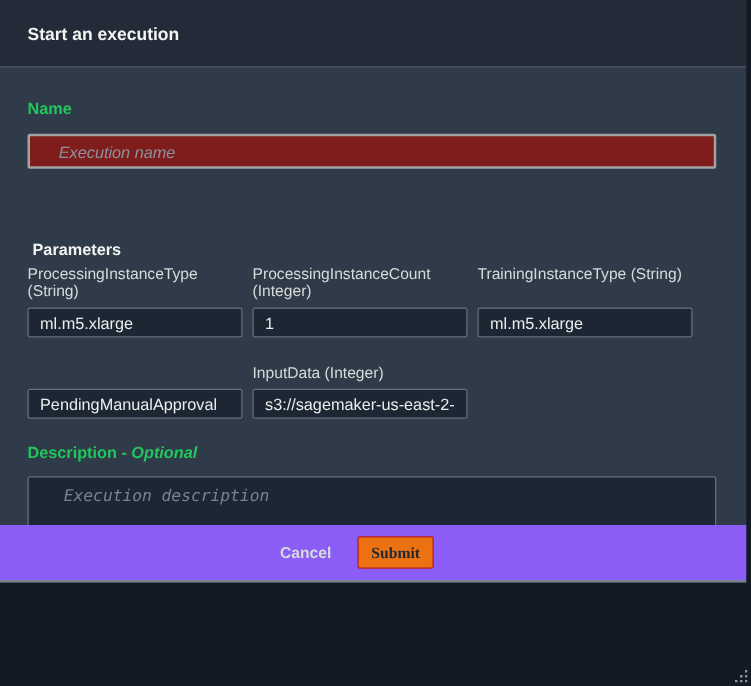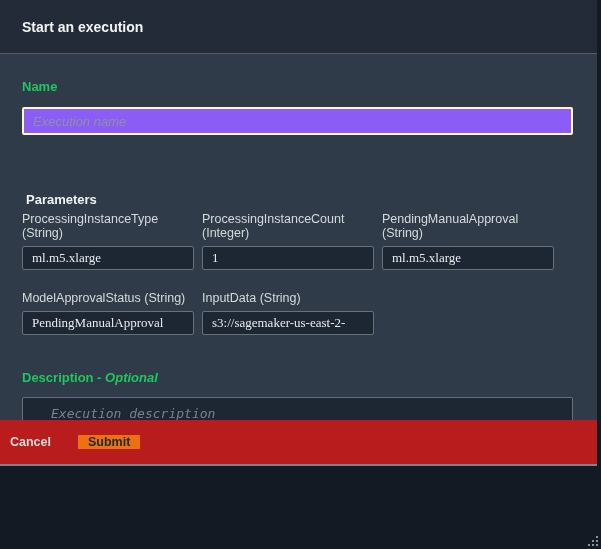--- a/index.html
+++ b/index.html
@@ -31,25 +31,25 @@
     flex: 1 1 auto;
     padding: 26px 24px 0 22px;
     overflow: hidden;
   }
   .field-label-bold {
     color: #22c55e; font-size: 13px; font-weight: bold; line-height: 14px;
   }
   .name-input {
     margin-top: 13px;
     width: 551px; height: 28px;
-    background: #8b5cf6;
-    border: 2px solid #fef9c3;
+    background: #7f1d1d;
+    border: 2px solid #a3a3a3;
     border-radius: 2px;
     color: #eaeded; font-size: 13px;
-    padding: 0 9px;
+    padding: 0 23px;
     outline: none;
     font-family: "Liberation Sans", sans-serif;
   }
   .name-input::placeholder { color: #8a949d; font-style: italic; }
   .params-heading {
     margin: 58px 0 0 4px;
     color: #f2f3f3; font-size: 13px; font-weight: bold; line-height: 13px;
   }
   .param-grid {
     margin-top: 6px;
@@ -65,23 +65,23 @@
   }
   .param-input {
     margin-top: auto;
     width: 100%; height: 24px;
     background: #1d2633;
     border: 1px solid #687078;
     border-radius: 2px;
     color: #eaeded; font-size: 13px;
     padding: 0 9px;
     outline: none;
-    font-family: Liberation Serif, serif;
-  }
-  .desc-label { margin-top: 36px; }
+    font-family: Liberation Sans, sans-serif;
+  }
+  .desc-label { margin-top: 20px; }
   .desc-label .optional { font-style: italic; }
   .textarea-wrap { position: relative; width: 551px; margin-top: 12px; }
   .desc-textarea {
     display: block;
     width: 551px; height: 79px;
     background: #1d2734;
     border: 1px solid #687078;
     border-radius: 2px;
     color: #c8ced4;
     font-family: "DejaVu Sans Mono", monospace;
@@ -92,37 +92,37 @@
   }
   .desc-textarea::placeholder {
     color: #78838d; font-style: italic;
     font-family: "DejaVu Sans Mono", monospace;
   }
   .grip { position: absolute; }
   .grip-textarea { right: 3px; bottom: 4px; }
   .grip-window { position: absolute; right: 3px; bottom: 3px; }
   .modal-footer {
     flex: 0 0 44px; height: 44px;
-    background: #b91c1c;
-    display: flex; align-items: center; justify-content: flex-start;
+    background: #8b5cf6;
+    display: flex; align-items: center; justify-content: center;
     padding-right: 36px;
   }
   .cancel-btn {
     background: transparent; border: none;
     color: #d5dbdb; font-size: 12.5px; font-weight: bold;
     font-family: "Liberation Sans", sans-serif;
     padding: 6px 10px; margin-right: 11px;
     cursor: pointer;
   }
   .submit-btn {
     background: #ec7211;
-    border: 6px solid #b91c1c;
+    border: 1px solid #b91c1c;
     border-radius: 2px;
     color: #1f2a37; font-size: 12.5px; font-weight: bold;
-    font-family: Liberation Sans, sans-serif;
+    font-family: Liberation Serif, serif;
     height: 26px; padding: 0 10px;
     cursor: pointer;
   }
 </style>
 </head>
 <body>
 
 <div class="modal">
 
   <div class="modal-header">
@@ -139,29 +139,28 @@
     <div class="param-grid">
       <div class="param-field">
         <div class="param-label">ProcessingInstanceType (String)</div>
         <input class="param-input" type="text" value="ml.m5.xlarge" style="">
       </div>
       <div class="param-field">
         <div class="param-label">ProcessingInstanceCount (Integer)</div>
         <input class="param-input" type="text" value="1" style="">
       </div>
       <div class="param-field">
-        <div class="param-label">PendingManualApproval (String)</div>
+        <div class="param-label">TrainingInstanceType (String)</div>
         <input class="param-input" type="text" value="ml.m5.xlarge" style="">
       </div>
       <div class="param-field">
-        <div class="param-label">ModelApprovalStatus (String)</div>
         <input class="param-input" type="text" value="PendingManualApproval" style="">
       </div>
       <div class="param-field">
-        <div class="param-label">InputData (String)</div>
+        <div class="param-label">InputData (Integer)</div>
         <input class="param-input" type="text" value="s3://sagemaker-us-east-2-" style="">
       </div>
     </div>
 
     <div class="field-label-bold desc-label">
       <span>Description -</span>
       <span class="optional">Optional</span>
     </div>
 
     <div class="textarea-wrap">

